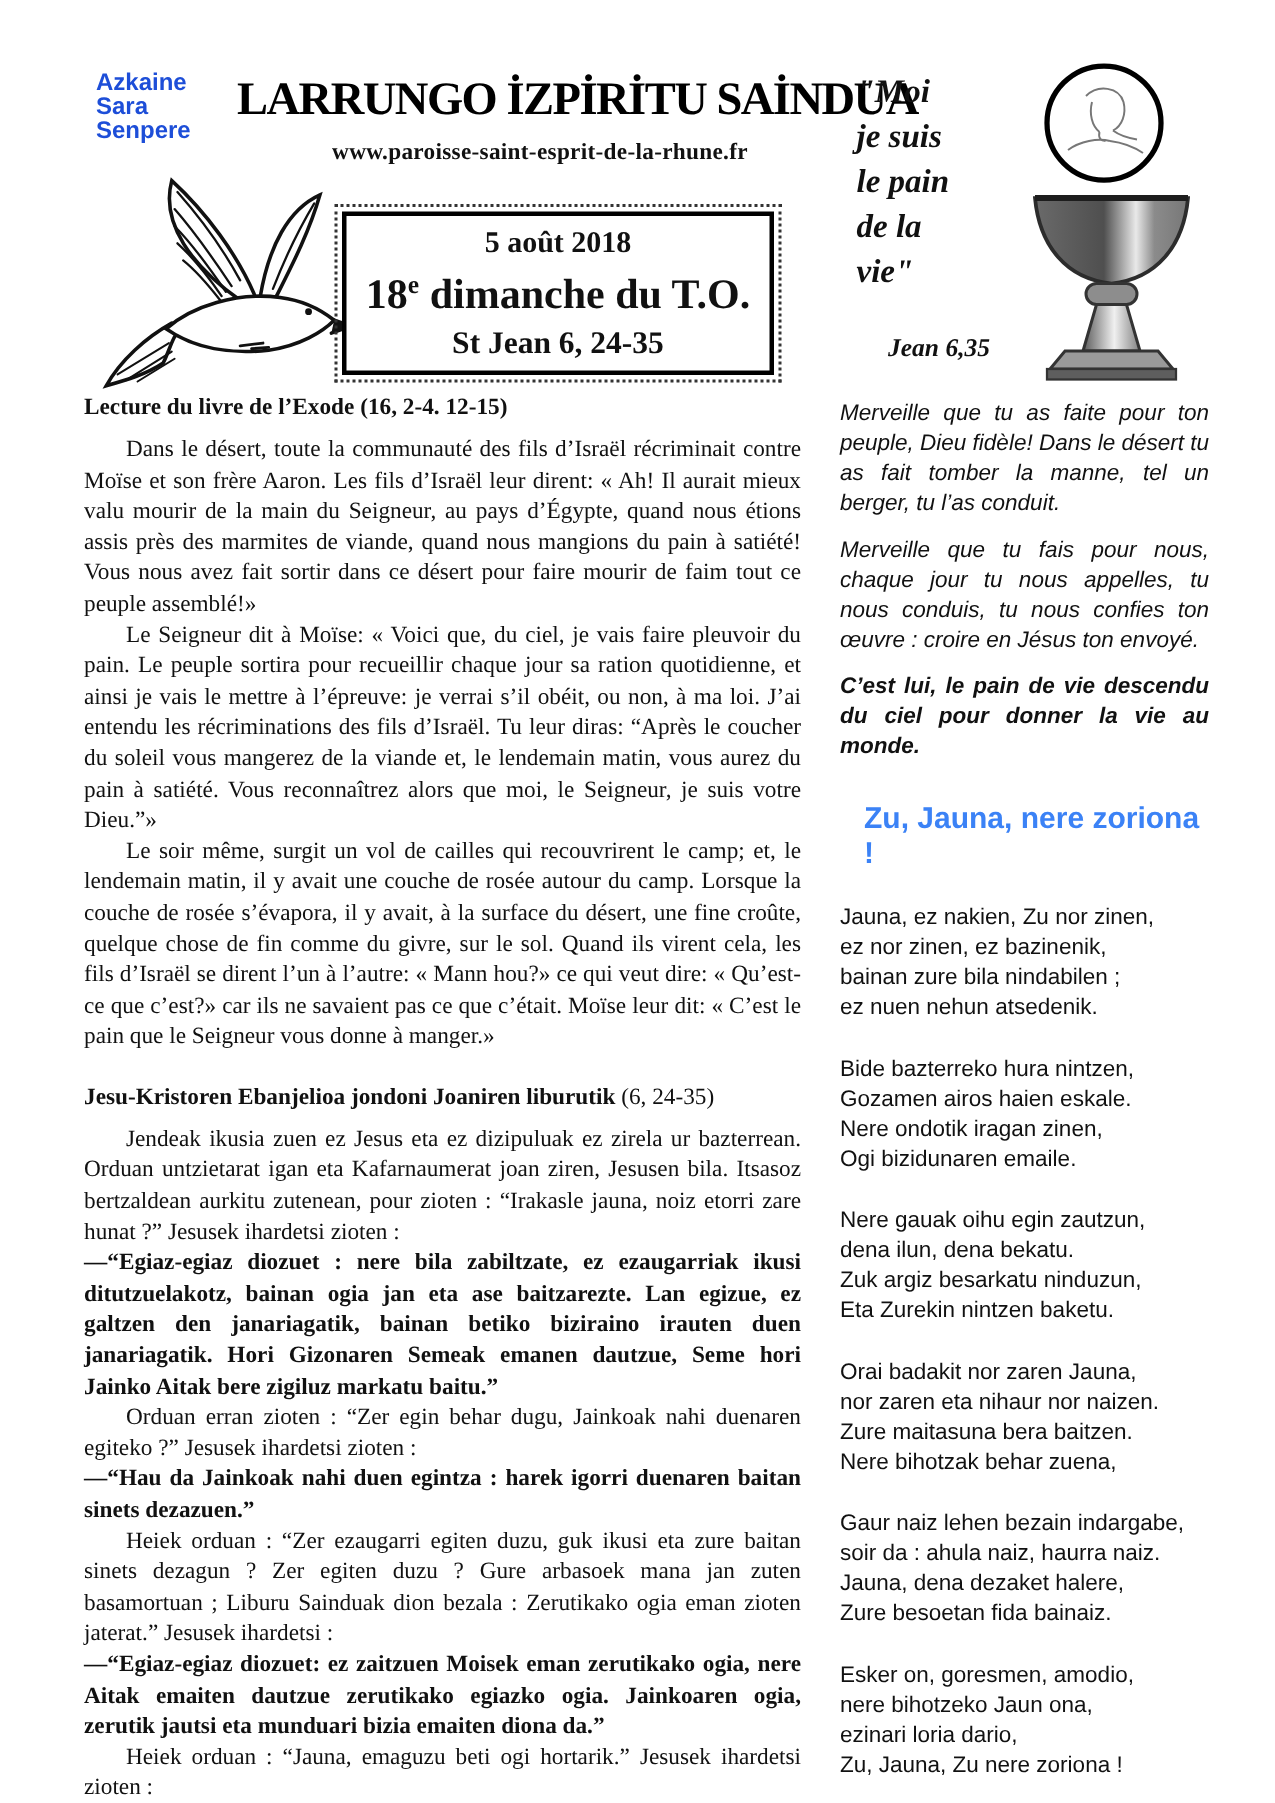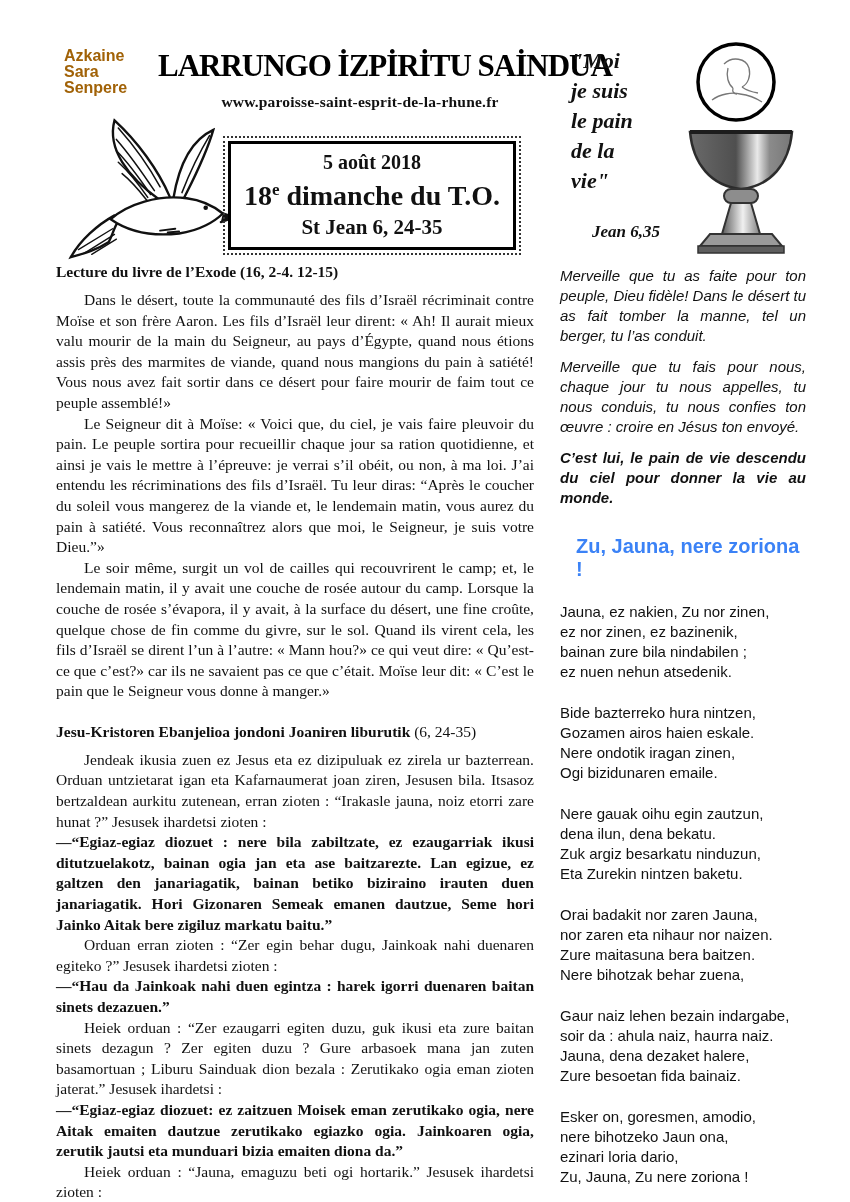--- a/index.html
+++ b/index.html
@@ -5,21 +5,21 @@
   html,body{margin:0;padding:0;background:#e8e8e8;}
   .page{
     position:relative; width:850px; height:1202px; margin:0 auto;
     background:#ffffff; overflow:hidden; color:#111;
     font-family:"Liberation Serif", serif;
   }
   
   .location{
     position:absolute; left:64px; top:48px;
     font-family:"Liberation Sans", sans-serif;
-    font-weight:bold; font-size:16px; line-height:16px; color:#a16207;
+    font-weight:bold; font-size:16px; line-height:16px; color:#1d4ed8;
   }
   .dove-wrap{position:absolute; left:48px; top:106px; width:190px; height:158px;}
   .masthead{position:absolute; left:158px; top:48px; width:404px; text-align:center;}
   .masthead .title{
     font-family:"Liberation Serif", serif; font-weight:bold;
     font-size:31px; letter-spacing:-1px; white-space:nowrap; color:#000;
   }
   .masthead .website{
     margin-top:9px; font-weight:bold; font-size:15.5px; letter-spacing:0.2px;
   }
@@ -168,21 +168,21 @@
 
   <div class="col-left">
     <h3>Lecture du livre de l’Exode (16, 2-4. 12-15)</h3>
     <div>
         <p class="indent">Dans le désert, toute la communauté des fils d’Israël récriminait contre Moïse et son frère Aaron. Les fils d’Israël leur dirent: « Ah! Il aurait mieux valu mourir de la main du Seigneur, au pays d’Égypte, quand nous étions assis près des marmites de viande, quand nous mangions du pain à satiété! Vous nous avez fait sortir dans ce désert pour faire mourir de faim tout ce peuple assemblé!»</p>
         <p class="indent">Le Seigneur dit à Moïse: « Voici que, du ciel, je vais faire pleuvoir du pain. Le peuple sortira pour recueillir chaque jour sa ration quotidienne, et ainsi je vais le mettre à l’épreuve: je verrai s’il obéit, ou non, à ma loi. J’ai entendu les récriminations des fils d’Israël. Tu leur diras: “Après le coucher du soleil vous mangerez de la viande et, le lendemain matin, vous aurez du pain à satiété. Vous reconnaîtrez alors que moi, le Seigneur, je suis votre Dieu.”»</p>
         <p class="indent">Le soir même, surgit un vol de cailles qui recouvrirent le camp; et, le lendemain matin, il y avait une couche de rosée autour du camp. Lorsque la couche de rosée s’évapora, il y avait, à la surface du désert, une fine croûte, quelque chose de fin comme du givre, sur le sol. Quand ils virent cela, les fils d’Israël se dirent l’un à l’autre: « Mann hou?» ce qui veut dire: « Qu’est-ce que c’est?» car ils ne savaient pas ce que c’était. Moïse leur dit: « C’est le pain que le Seigneur vous donne à manger.»</p>
       </div>
     <h3 class="gospel-h"><span class="b">Jesu-Kristoren Ebanjelioa jondoni Joaniren liburutik</span><span class="n"> (6, 24-35)</span></h3>
     <div>
-        <p class="normal">Jendeak ikusia zuen ez Jesus eta ez dizipuluak ez zirela ur bazterrean. Orduan untzietarat igan eta Kafarnaumerat joan ziren, Jesusen bila. Itsasoz bertzaldean aurkitu zutenean, erran zioten : “Irakasle jauna, noiz etorri zare hunat ?” Jesusek ihardetsi zioten :</p>
+        <p class="normal">Jendeak ikusia zuen ez Jesus eta ez dizipuluak ez zirela ur bazterrean. Orduan untzietarat igan eta Kafarnaumerat joan ziren, Jesusen bila. Itsasoz bertzaldean aurkitu zutenean, pour zioten : “Irakasle jauna, noiz etorri zare hunat ?” Jesusek ihardetsi zioten :</p>
         <p class="dialogue">—“Egiaz-egiaz diozuet : nere bila zabiltzate, ez ezaugarriak ikusi ditutzuelakotz, bainan ogia jan eta ase baitzarezte. Lan egizue, ez galtzen den janariagatik, bainan betiko biziraino irauten duen janariagatik. Hori Gizonaren Semeak emanen dautzue, Seme hori Jainko Aitak bere zigiluz markatu baitu.”</p>
         <p class="normal">Orduan erran zioten : “Zer egin behar dugu, Jainkoak nahi duenaren egiteko ?” Jesusek ihardetsi zioten :</p>
         <p class="dialogue">—“Hau da Jainkoak nahi duen egintza : harek igorri duenaren baitan sinets dezazuen.”</p>
         <p class="normal">Heiek orduan : “Zer ezaugarri egiten duzu, guk ikusi eta zure baitan sinets dezagun ? Zer egiten duzu ? Gure arbasoek mana jan zuten basamortuan ; Liburu Sainduak dion bezala : Zerutikako ogia eman zioten jaterat.” Jesusek ihardetsi :</p>
         <p class="dialogue">—“Egiaz-egiaz diozuet: ez zaitzuen Moisek eman zerutikako ogia, nere Aitak emaiten dautzue zerutikako egiazko ogia. Jainkoaren ogia, zerutik jautsi eta munduari bizia emaiten diona da.”</p>
         <p class="normal">Heiek orduan : “Jauna, emaguzu beti ogi hortarik.” Jesusek ihardetsi zioten :</p>
       </div>
   </div>
 
   <div class="col-right">

